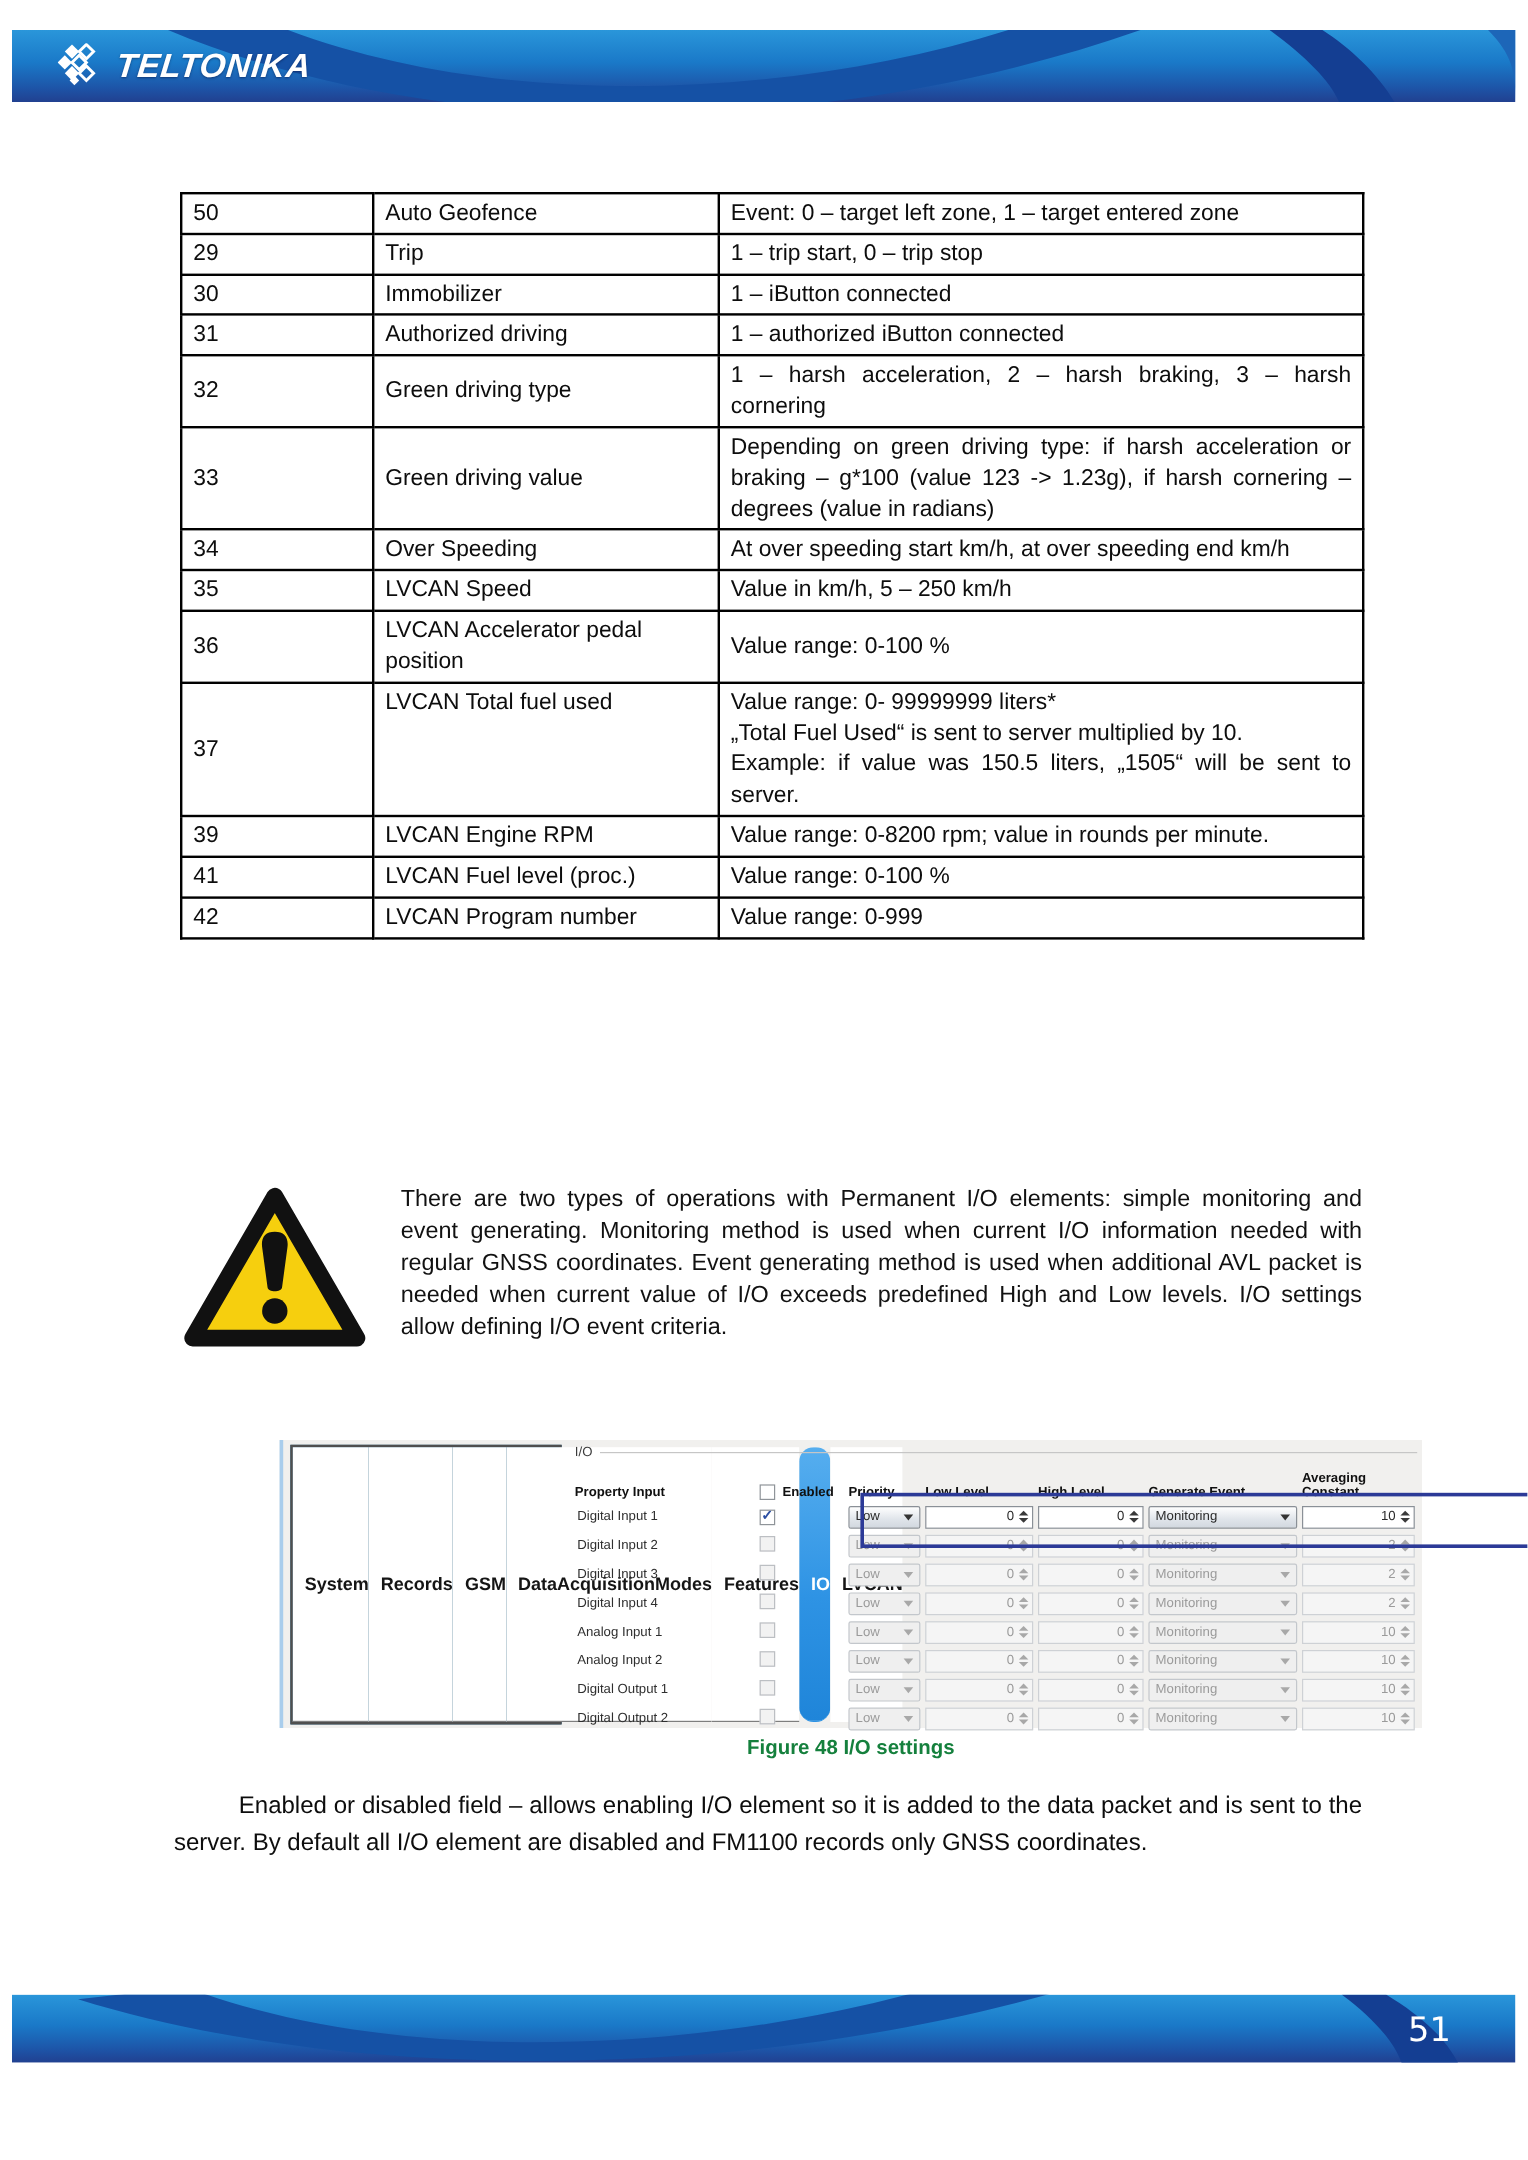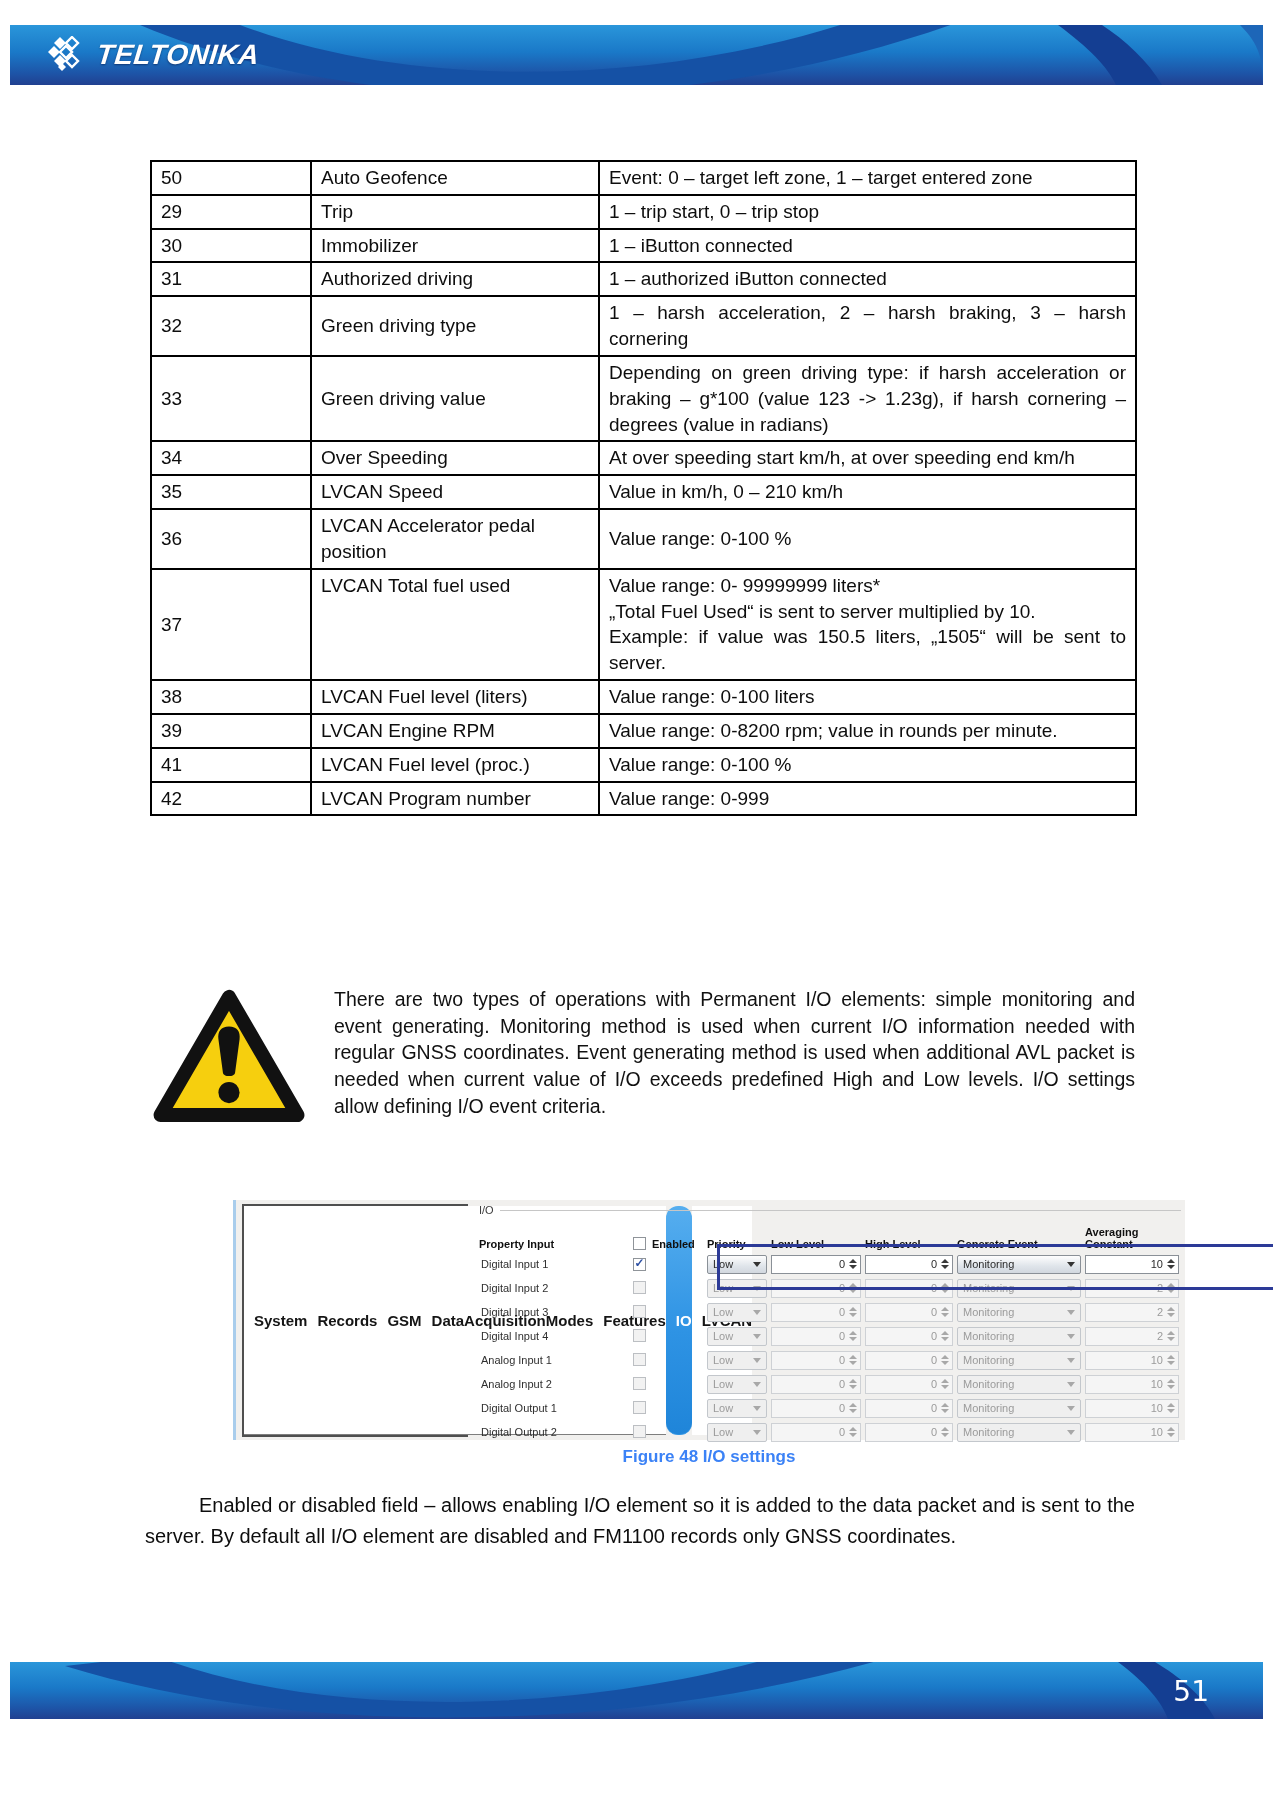--- a/index.html
+++ b/index.html
@@ -69,21 +69,21 @@
   .sp-b .up{border-bottom:4px solid #3a3a3a;}
   .sp-b .dn{border-top:4px solid #3a3a3a;}
   .sp.dis{background:#f5f5f5;border-color:#ced1d5;color:#9b9b9b;}
   .sp.dis .up{border-bottom-color:#a8a8a8;}
   .sp.dis .dn{border-top-color:#a8a8a8;}
 
   .sel-rect{position:absolute;left:238px;top:42px;width:712px;height:40px;
             border:3px solid #2c3a97;pointer-events:none;}
 
   .fig-caption{position:absolute;left:233px;top:1447px;width:952px;text-align:center;
-               font-weight:bold;font-size:17px;color:#3b82f6;}
+               font-weight:bold;font-size:17px;color:#15803d;}
 
   
   .body-par{position:absolute;left:145px;top:1490px;width:990px;font-size:20px;line-height:1.55;
             text-align:justify;text-indent:54px;margin:0;color:#0d0d0d;}
 </style>
 </head>
 <body>
 
 <div class="page">
 
@@ -156,38 +156,33 @@
           <td class="c-desc">Depending on green driving type: if harsh acceleration or braking – g*100 (value 123 -&gt; 1.23g), if harsh cornering – degrees (value in radians)</td>
         </tr>
       <tr>
           <td class="c-num">34</td>
           <td class="c-prop">Over Speeding</td>
           <td class="c-desc">At over speeding start km/h, at over speeding end km/h</td>
         </tr>
       <tr>
           <td class="c-num">35</td>
           <td class="c-prop">LVCAN Speed</td>
-          <td class="c-desc">Value in km/h, 0 – 210 km/h</td>
+          <td class="c-desc">Value in km/h, 5 – 250 km/h</td>
         </tr>
       <tr>
           <td class="c-num">36</td>
           <td class="c-prop">LVCAN Accelerator pedal position</td>
           <td class="c-desc">Value range: 0-100 %</td>
         </tr>
       <tr>
           <td class="c-num">37</td>
           <td class="c-prop" style="vertical-align:top;">LVCAN Total fuel used</td>
           <td class="c-desc">Value range:  0- 99999999 liters*
 „Total Fuel Used“ is sent to server multiplied by 10.
 Example: if value was 150.5 liters, „1505“ will be sent to server.</td>
-        </tr>
-      <tr>
-          <td class="c-num">38</td>
-          <td class="c-prop">LVCAN Fuel level (liters)</td>
-          <td class="c-desc">Value range:  0-100 liters</td>
         </tr>
       <tr>
           <td class="c-num">39</td>
           <td class="c-prop">LVCAN Engine RPM</td>
           <td class="c-desc">Value range:  0-8200 rpm; value in rounds per minute.</td>
         </tr>
       <tr>
           <td class="c-num">41</td>
           <td class="c-prop">LVCAN Fuel level (proc.)</td>
           <td class="c-desc">Value range:  0-100 %</td>

